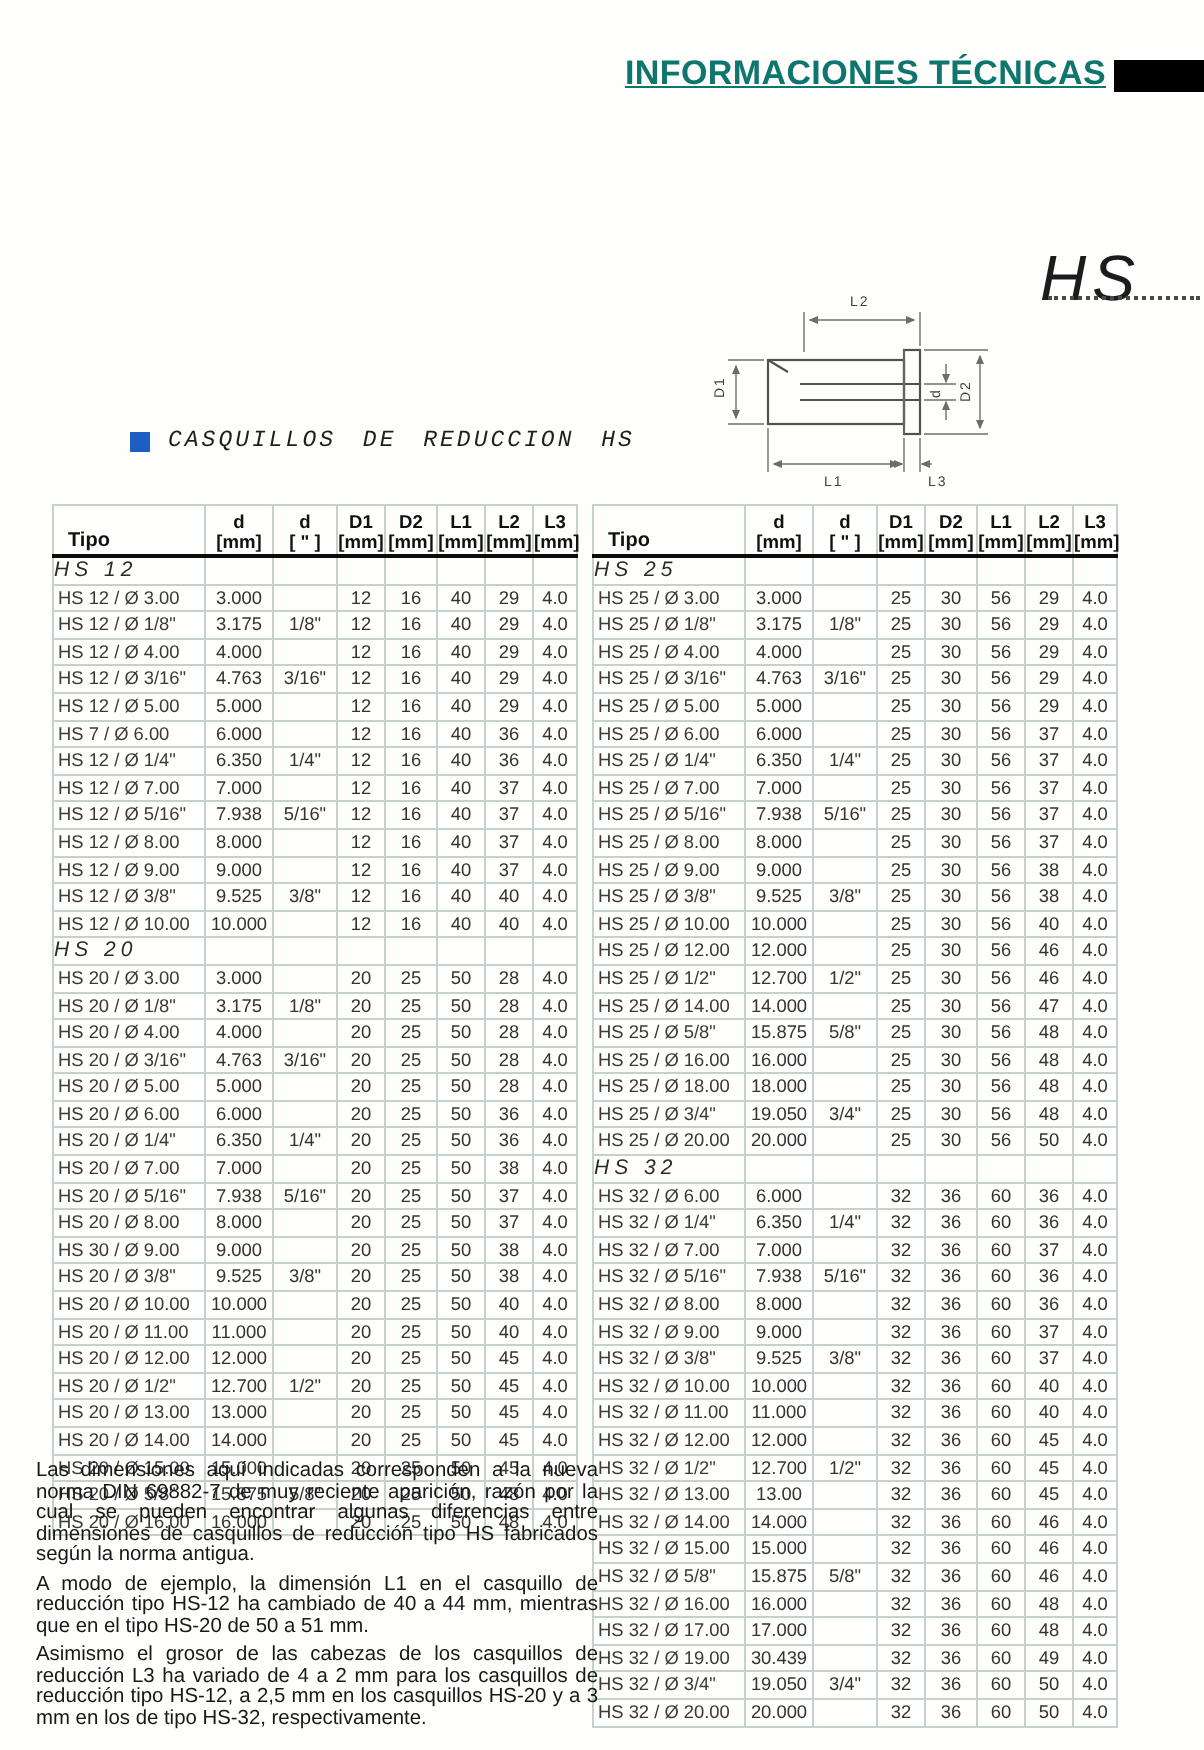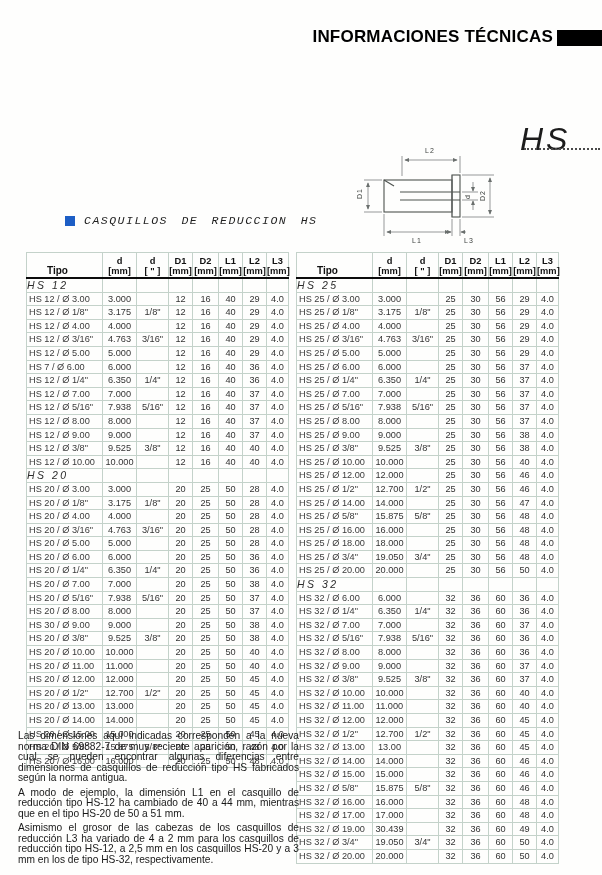--- a/index.html
+++ b/index.html
@@ -1,21 +1,21 @@
 <!DOCTYPE html>
 <html><head>
 <meta charset="utf-8">
 <style>
   html,body{margin:0;padding:0;background:#e8e8e8;}
   .page{position:relative;width:602px;height:875px;background:#fefefd;overflow:hidden;
         font-family:"Liberation Sans",sans-serif;color:#1a1a1a;}
 
   
   .header-title{position:absolute;top:27px;right:49px;font-size:17px;font-weight:bold;
-                color:#000000;letter-spacing:.2px;white-space:nowrap;}
+                color:#0f766e;letter-spacing:.2px;white-space:nowrap;text-decoration:underline;}
   .header-bar{position:absolute;top:30px;right:0;width:45px;height:16px;background:#000;}
 
   
   .hs-mark{position:absolute;top:121px;left:520px;font-size:32px;font-style:italic;
            letter-spacing:3px;color:#1c1c1c;font-weight:400;}
   .hs-dots{position:absolute;top:148px;left:524px;width:76px;height:0;
            border-bottom:2px dotted #4a4a4a;}
 
   
   .diagram{position:absolute;top:140px;left:342px;}
@@ -31,21 +31,21 @@
 
   
   .twrap{position:absolute;top:252px;}
   .twrap.left{left:26px;width:262px;}
   .twrap.right{left:296px;width:262px;}
   table{border-collapse:collapse;width:100%;table-layout:fixed;}
   table,td,th{border:1px solid #c4d2ca;}
   thead th{height:23px;vertical-align:bottom;padding:0 0 1px 0;font-size:9.3px;color:#111;
            border-bottom:2px solid #0c0c0c;border-top:1px solid #c4d2ca;background:#fefefd;}
   thead th div{line-height:10px;font-weight:bold;}
-  th.tipo-head{text-align:left;padding-left:20px;font-size:10px;}
+  th.tipo-head{text-align:left;padding-left:7px;font-size:10px;}
   td{height:12.6px;line-height:12.6px;padding:0;font-size:9.2px;text-align:center;
      color:#333;white-space:nowrap;overflow:hidden;}
   td.tipo{text-align:left;padding-left:2px;color:#3a3a3a;}
   td.group-cell{font-style:italic;font-size:10.5px;letter-spacing:2.5px;text-align:left;
                 color:#2a2a2a;}
 
   
   .notes{position:absolute;top:731px;left:18px;width:281px;text-align:justify;
          font-size:10.2px;line-height:10.5px;color:#181818;}
   .notes p{margin:0 0 4px 0;}

